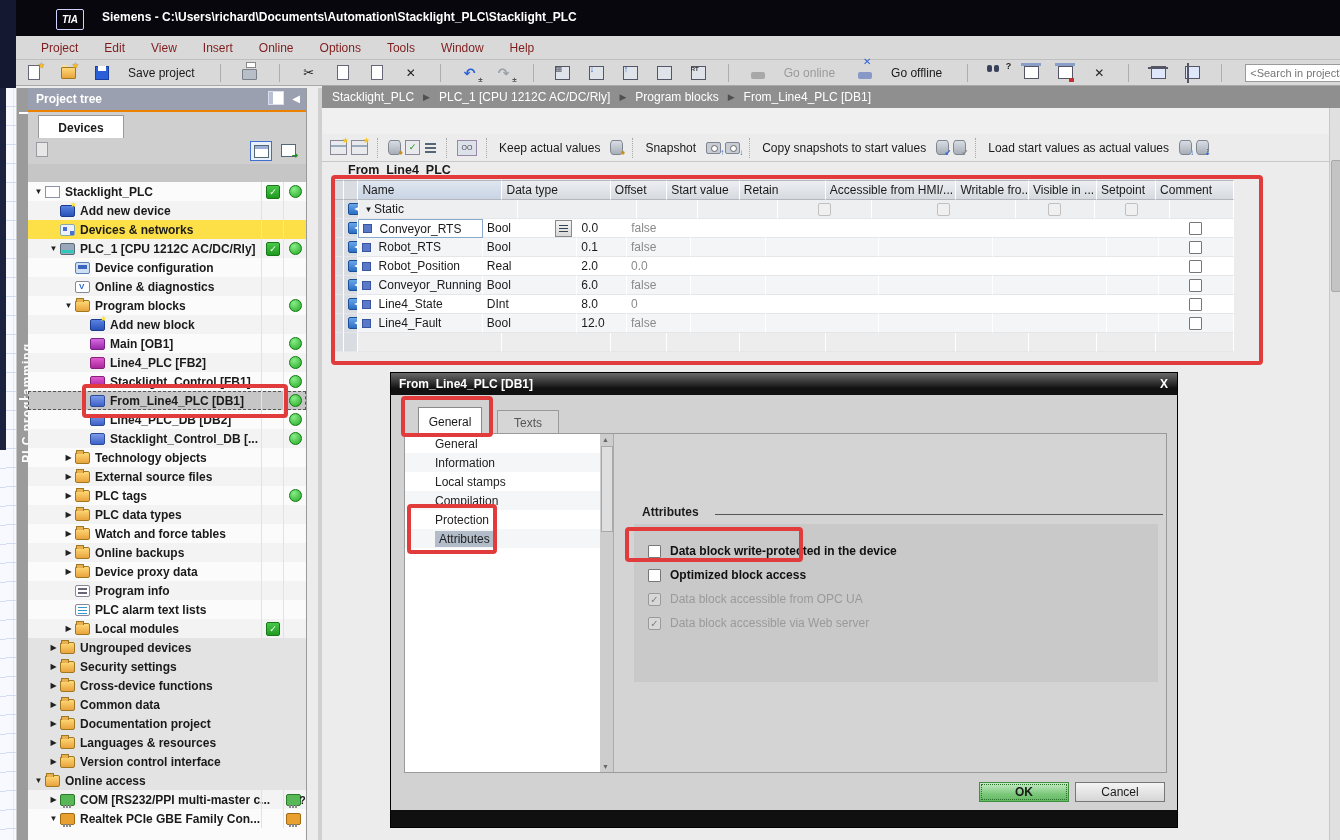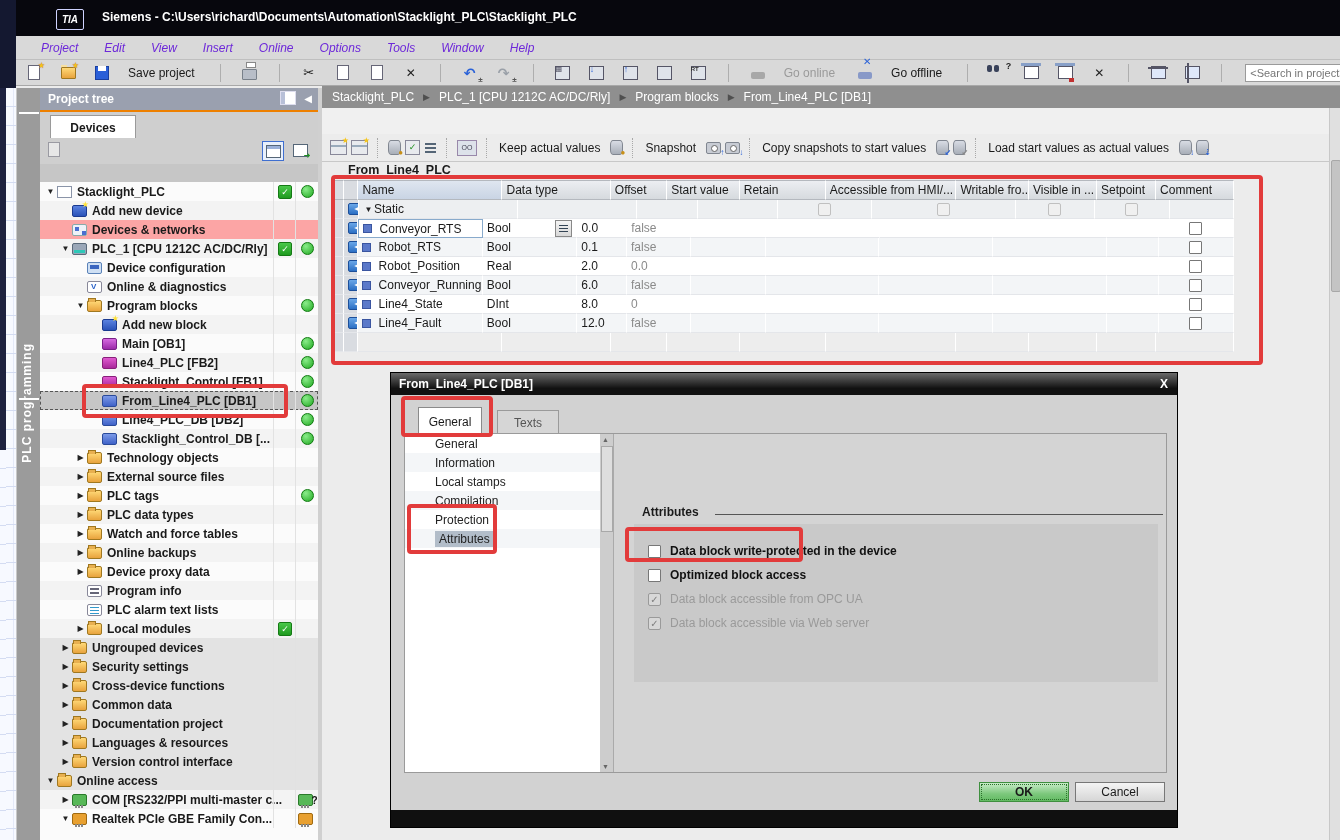--- a/index.html
+++ b/index.html
@@ -20,21 +20,21 @@
       color:#fff;font-weight:bold;font-size:12px;letter-spacing:1px;white-space:nowrap;}
   .rail-tick{position:absolute;left:2px;width:20px;height:2px;background:#fff;}
   
   .titlebar{left:16px;top:0;width:1324px;height:36px;background:#07070d;}
   .tia-logo{position:absolute;left:40px;top:9px;width:26px;height:19px;color:#fff;font-weight:bold;
       font-style:italic;font-size:10px;line-height:19px;text-align:center;border:1px solid #cfd3ff;border-radius:2px;}
   .title-text{position:absolute;left:86px;top:10px;color:#fff;font-weight:bold;font-size:12px;white-space:nowrap;}
   
   .menubar{left:16px;top:36px;width:1324px;height:24px;background:#d9d9d9;border-bottom:1px solid #bfbfbf;
       display:flex;align-items:center;padding-left:12px;box-sizing:border-box;}
-  .menu-item{padding:3px 13px;color:#6d28d9;font-style:italic;}
+  .menu-item{padding:3px 13px;color:#7f1d1d;}
   
   .toolbar{left:16px;top:60px;width:1324px;height:26px;background:#d9d9d9;border-bottom:1px solid #a8a8a8;
       display:flex;align-items:center;padding-left:8px;box-sizing:border-box;gap:14px;}
   .tbtn{width:20px;height:20px;display:flex;align-items:center;justify-content:center;position:relative;flex-shrink:0;}
   .tsep{width:1px;height:18px;background:#aeaeae;margin:0 5px;flex-shrink:0;}
   .tlabel{margin:0 6px 0 2px;white-space:nowrap;}
   .tlabel.dim{color:#9a9a9a;}
   .searchbox{width:118px;height:16px;border:1px solid #9a9a9a;background:#fff;font-size:11px;color:#8a8a8a;
       font-family:inherit;padding:0 4px;margin:0 4px;}
   .glyph{font-size:13px;line-height:1;}
@@ -70,21 +70,21 @@
   .ic-x{color:#222;font-weight:bold;font-size:12px;}
   .ic-undo{color:#2a62d8;font-weight:bold;font-size:14px;}
   .ic-redo{color:#9aa0a8;font-weight:bold;font-size:14px;}
   .pm::after{content:"±";position:absolute;right:-3px;bottom:-1px;font-size:8px;color:#555;}
   
   .breadcrumb{left:322px;top:86px;width:1018px;height:22px;background:#8f8f8f;display:flex;align-items:center;
       padding-left:10px;box-sizing:border-box;color:#fff;}
   .bc-item{margin-right:9px;white-space:nowrap;}
   .bc-sep{margin-right:9px;font-size:9px;color:#4f4f4f;}
   
-  .ptree{left:40px;top:88px;width:278px;height:752px;background:#f6f6f6;border-right:1px solid #9a9a9a;overflow:hidden;}
+  .ptree{left:28px;top:88px;width:278px;height:752px;background:#f6f6f6;border-right:1px solid #9a9a9a;overflow:hidden;}
   .pt-head{position:absolute;left:0;top:0;width:278px;height:22px;background:#9aa0af;color:#fff;
       display:flex;align-items:center;padding-left:8px;box-sizing:border-box;font-weight:bold;}
   .pt-head-icons{position:absolute;right:6px;top:3px;display:flex;gap:8px;align-items:center;}
   .ih-cols{width:14px;height:12px;background:#fff;border:1px solid #dde;box-shadow:inset 4px 0 0 #b8c0d8;}
   .ih-collapse{color:#fff;font-size:10px;}
   .pt-orange{position:absolute;left:0;top:22px;width:278px;height:2px;background:#ee8000;}
   .pt-tabs{position:absolute;left:0;top:24px;width:278px;height:26px;background:#cfcfcf;border-bottom:1px solid #b0b0b0;}
   .pt-tab{position:absolute;left:10px;top:3px;width:84px;height:23px;background:#fff;border:1px solid #9a9a9a;border-bottom:none;
       font-weight:bold;display:flex;align-items:center;justify-content:center;}
   .pt-tools{position:absolute;left:0;top:50px;width:278px;height:26px;background:#cfcfcf;border-bottom:1px solid #bbb;}
@@ -384,21 +384,21 @@
           </span>
         </div>
         <div class="trow" style="background: rgb(243, 243, 243);">
           <span style="width: 20px; flex-shrink: 0;"></span>
           <span class="arr"></span>
           <span class="ti ti-add"></span>
           <span class="lbl">Add new device</span>
           <span class="stcell stA"></span>
           <span class="stcell stB"></span>
         </div>
-        <div class="trow" style="background: #fca5a5;">
+        <div class="trow" style="background: #fde047;">
           <span style="width: 20px; flex-shrink: 0;"></span>
           <span class="arr"></span>
           <span class="ti ti-network"></span>
           <span class="lbl">Devices &amp; networks</span>
           <span class="stcell stA"></span>
           <span class="stcell stB"></span>
         </div>
         <div class="trow bold" style="background: rgb(243, 243, 243);">
           <span style="width: 20px; flex-shrink: 0;"></span>
           <span class="arr">▼</span>

